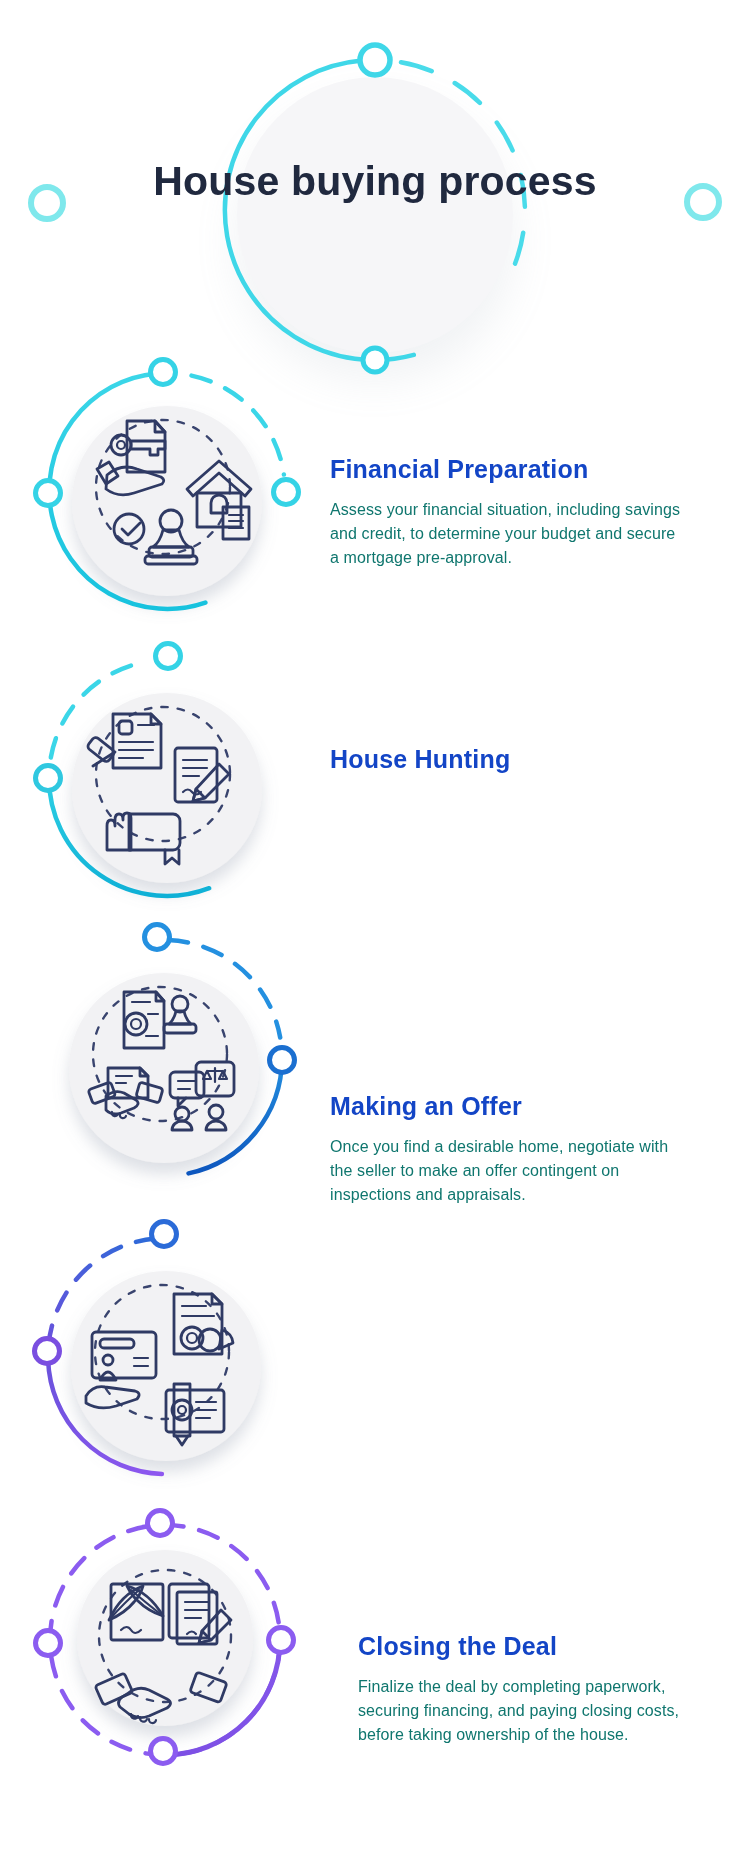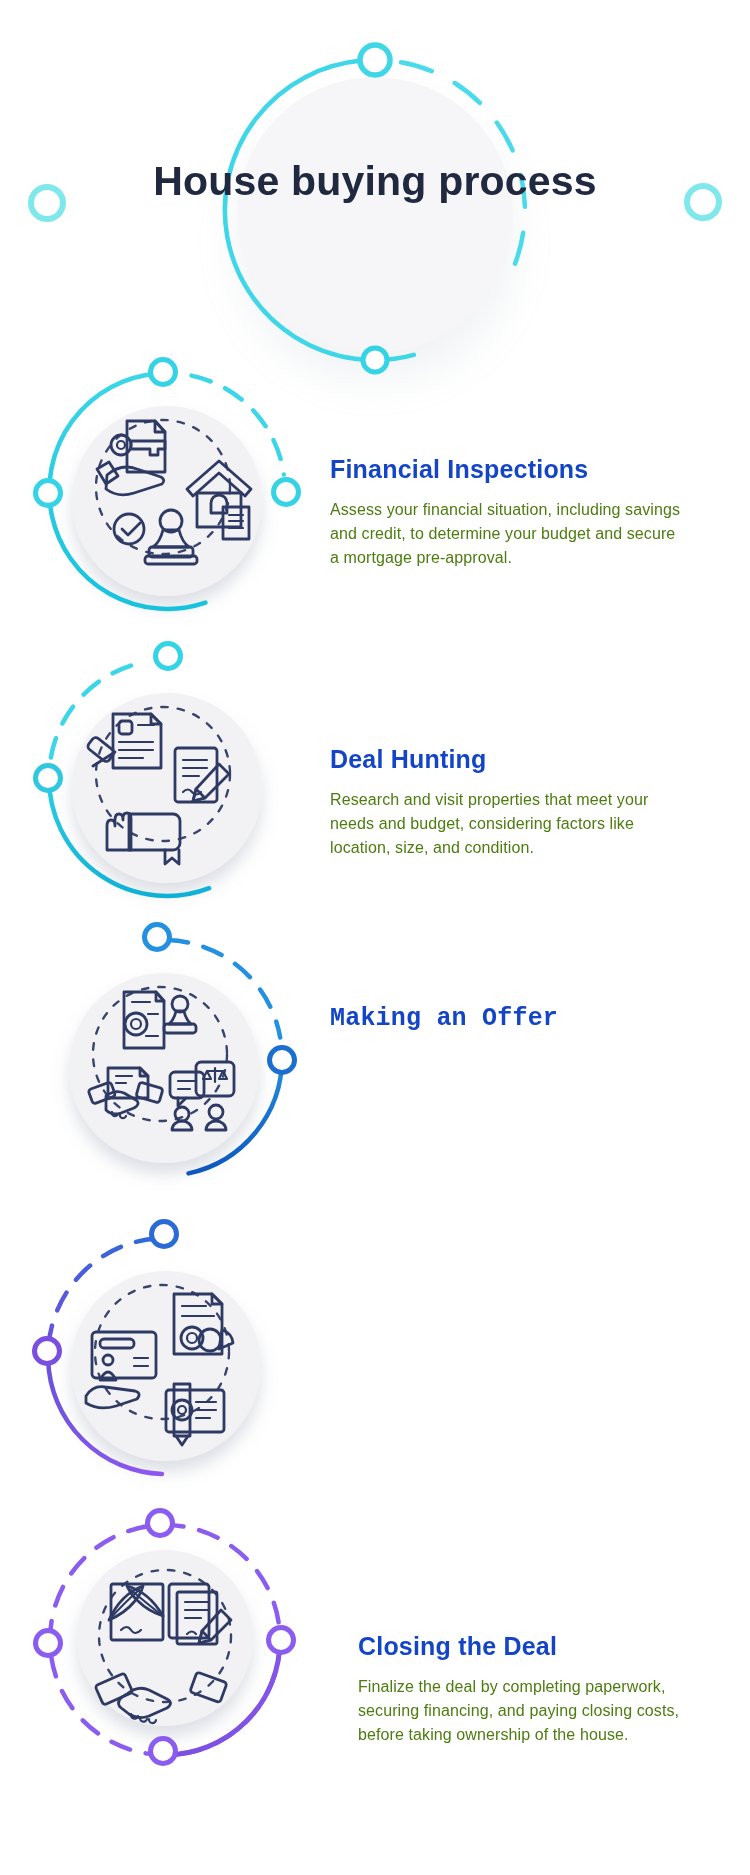--- a/index.html
+++ b/index.html
@@ -24,24 +24,24 @@
     position:absolute;left:0;top:158px;width:750px;margin:0;text-align:center;
     font-size:41px;font-weight:700;color:#20293f;letter-spacing:0.2px;z-index:3;
   }
   
   .ring-svg{position:absolute;}
   .step-text{position:absolute;left:330px;width:402px;}
   .step-text h2{
     margin:0 0 14px 0;font-size:25px;font-weight:700;color:#1345c6;letter-spacing:0.2px;
   }
   .step-text p{
-    margin:0;font-size:16px;line-height:24px;color:#4d7c0f;white-space:pre-line;
+    margin:0;font-size:16px;line-height:24px;color:#0f766e;white-space:pre-line;
     letter-spacing:0.1px;
   }
-  .t1{top:455px;} .t2{top:745px;} .t3{top:1004px;font-family:Liberation Mono, monospace;} .t4{top:1326px;} .t5{top:1632px;margin-left:28px;}
+  .t1{top:455px;} .t2{top:745px;} .t3{top:1092px;} .t4{top:1326px;} .t5{top:1632px;margin-left:28px;}
   
   .ink path,.ink rect,.ink circle,.ink line,.ink ellipse{
     stroke:#2f3a64;stroke-width:2.8;stroke-linejoin:round;stroke-linecap:round;fill:none;
   }
   .thin{stroke-width:2.2 !important;}
 </style>
 </head>
 <body>
 
 <div class="canvas">
@@ -121,21 +121,21 @@
         <circle cx="16" cy="20" r="15" fill="#4d9de0"></circle>
         <path d="M9,20 l6,6 12,-12" stroke="#fff" stroke-width="4"></path>
         <circle cx="58" cy="12" r="11" fill="#fff"></circle>
         <path d="M50,21 q-3,12 -10,17 h36 q-7,-5 -10,-17 z" fill="#fff"></path>
         <rect x="36" y="38" width="44" height="10" rx="3" fill="#fff"></rect>
         <rect x="32" y="47" width="52" height="8" rx="3" fill="#f8e080"></rect>
       </g>
     </g>
   </svg>
   <div class="step-text t1">
-    <h2>Financial Inspections</h2>
+    <h2>Financial Preparation</h2>
     <p>Assess your financial situation, including savings
 and credit, to determine your budget and secure
 a mortgage pre-approval.</p>
   </div>
 
   <svg class="ring-svg" style="left:17px;top:628px" width="300" height="300" viewBox="0 0 300 300">
     <circle cx="150" cy="160" r="95" fill="#f2f2f4" filter="url(#soft)"></circle>
     <path d="M32,150 A118,118 0 0 0 192.2,260.2" fill="none" stroke="url(#g-teal)" stroke-width="4.5" stroke-linecap="round"></path>
     <path d="M33.8,129.5 A118,118 0 0 1 129.5,33.8" fill="none" stroke="#3bd6e8" stroke-width="4.5" stroke-linecap="round" stroke-dasharray="20 16"></path>
     <circle cx="151" cy="28" r="12.5" fill="#fff" stroke="#35d3e6" stroke-width="5"></circle>
@@ -158,24 +158,21 @@
         <path d="M21,41 l-3,12 12,-3 z" fill="#f8e080"></path>
       </g>
       <g transform="translate(98,176)">
         <path d="M14,10 h44 a7,7 0 0 1 7,7 v22 a7,7 0 0 1 -7,7 h-44 z" fill="#5fa8ea"></path>
         <path d="M50,46 v14 l7,-6 7,6 v-14" fill="#f8e080"></path>
         <path d="M-8,46 v-24 q0,-6 4,-6 t4,6 v-6 q0,-6 4,-6 t4,6 v-2 q0,-5 4,-5 t4,5 v32 z" fill="#fff"></path>
       </g>
     </g>
   </svg>
   <div class="step-text t2">
-    <h2>Deal Hunting</h2>
-    <p>Research and visit properties that meet your
-needs and budget, considering factors like
-location, size, and condition.</p>
+    <h2>House Hunting</h2>
   </div>
 
   <svg class="ring-svg" style="left:14px;top:908px" width="300" height="300" viewBox="0 0 300 300">
     <circle cx="150" cy="160" r="95" fill="#f2f2f4" filter="url(#soft)"></circle>
     <path d="M268,150 A118,118 0 0 1 174.5,265.4" fill="none" stroke="url(#g-blue)" stroke-width="4.5" stroke-linecap="round"></path>
     <path d="M154.1,32.1 A118,118 0 0 1 266.2,129.5" fill="none" stroke="#2490e0" stroke-width="4.5" stroke-linecap="round" stroke-dasharray="20 16"></path>
     <circle cx="143" cy="29" r="12.5" fill="#fff" stroke="#2490e0" stroke-width="5"></circle>
     <circle cx="268" cy="152" r="12.5" fill="#fff" stroke="#1b6fd0" stroke-width="5"></circle>
     <circle cx="146" cy="146" r="67" fill="none" stroke="#39446e" stroke-width="2.4" stroke-dasharray="6.5 10" stroke-linecap="round"></circle>
     <g class="ink">
@@ -206,20 +203,23 @@
         <path d="M8,19 h18 M8,27 h12" class="thin"></path>
         <circle cx="12" cy="52" r="7" fill="#fff"></circle>
         <path d="M2,68 a10,9 0 0 1 20,0 z" fill="#f8e080"></path>
         <circle cx="46" cy="50" r="7" fill="#fff"></circle>
         <path d="M36,68 a10,9 0 0 1 20,0 z" fill="#6fade8"></path>
       </g>
     </g>
   </svg>
   <div class="step-text t3">
     <h2>Making an Offer</h2>
+    <p>Once you find a desirable home, negotiate with
+the seller to make an offer contingent on
+inspections and appraisals.</p>
   </div>
 
   <svg class="ring-svg" style="left:16px;top:1206px" width="300" height="300" viewBox="0 0 300 300">
     <circle cx="150" cy="160" r="95" fill="#f2f2f4" filter="url(#soft)"></circle>
     <path d="M32.1,154.1 A118,118 0 0 0 145.9,268" fill="none" stroke="url(#g-purple)" stroke-width="4.5" stroke-linecap="round"></path>
     <path d="M139.7,32.4 A118,118 0 0 0 32.1,145.9" fill="none" stroke="url(#g-bluepurple)" stroke-width="4.5" stroke-linecap="round" stroke-dasharray="20 16"></path>
     <circle cx="148" cy="28" r="12.5" fill="#fff" stroke="#2b6bd8" stroke-width="5"></circle>
     <circle cx="31" cy="145" r="12.5" fill="#fff" stroke="#7a4ee0" stroke-width="5"></circle>
     <circle cx="146" cy="146" r="67" fill="none" stroke="#39446e" stroke-width="2.4" stroke-dasharray="6.5 10" stroke-linecap="round"></circle>
     <g class="ink">

